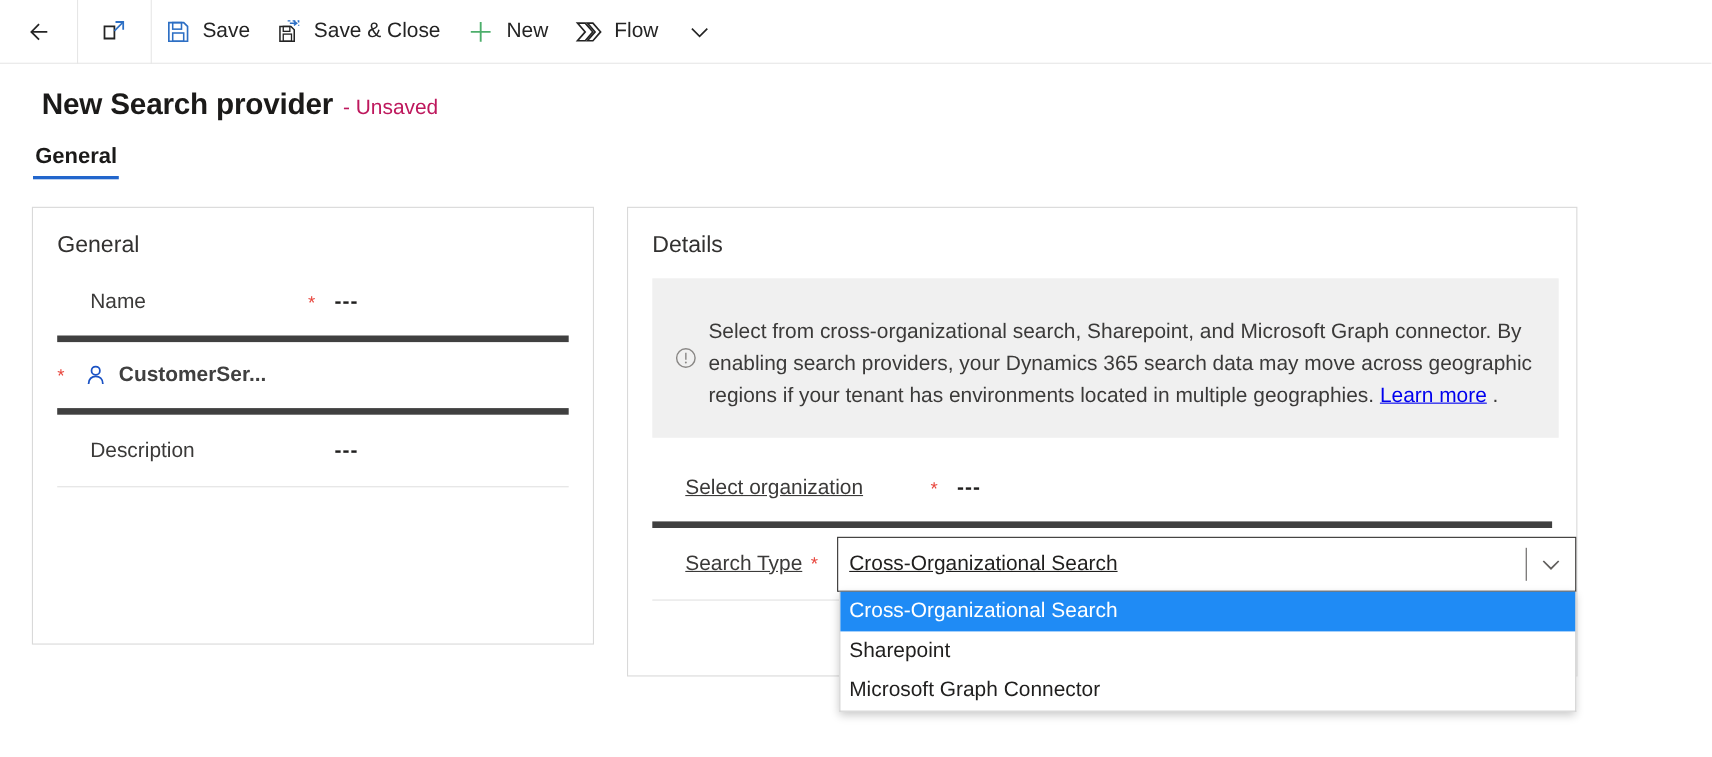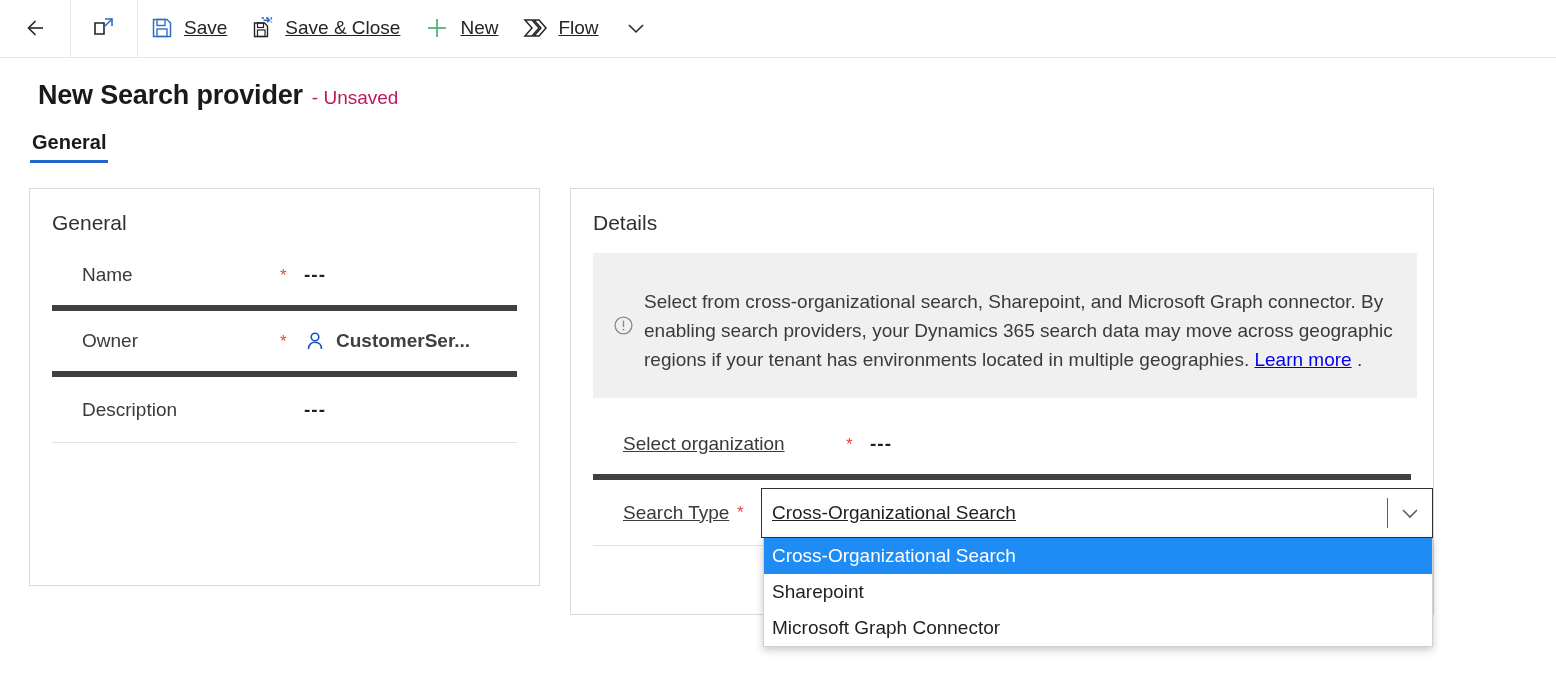--- a/index.html
+++ b/index.html
@@ -14,23 +14,22 @@
     color: #201f1e;
     overflow: hidden;
     position: relative;
   }
 
   
   .commandbar {
     height: 58px;
     border-bottom: 1px solid #e6e6e6;
     display: flex;
-    align-items: flex-end;
-    box-sizing: border-box;
-    text-decoration: underline;
+    align-items: flex-start;
+    box-sizing: border-box;
   }
   .cmd-btn {
     display: flex;
     align-items: center;
     height: 58px;
     padding: 0 12px;
     cursor: pointer;
     user-select: none;
     font-size: 19px;
     color: #242424;
@@ -345,21 +344,20 @@
   <div class="card card-left">
     <div class="card-title">General</div>
 
     <div class="field-row">
       <div class="field-label">Name</div>
       <div class="req-star">*</div>
       <div class="field-value">---</div>
     </div>
 
     <div class="field-row">
-      <div class="field-label">Owner</div>
       <div class="req-star">*</div>
       <div class="owner-value">
         <span class="icon">
           <svg width="22" height="22" viewBox="0 0 22 22">
             <circle cx="11" cy="7" r="3.8" fill="none" stroke="#1a52c4" stroke-width="1.6"></circle>
             <path d="M4.5 19 C4.5 14.4 7.6 12.2 11 12.2 C14.4 12.2 17.5 14.4 17.5 19" fill="none" stroke="#1a52c4" stroke-width="1.6"></path>
           </svg>
         </span>
         <span class="owner-link">CustomerSer...</span>
       </div>

